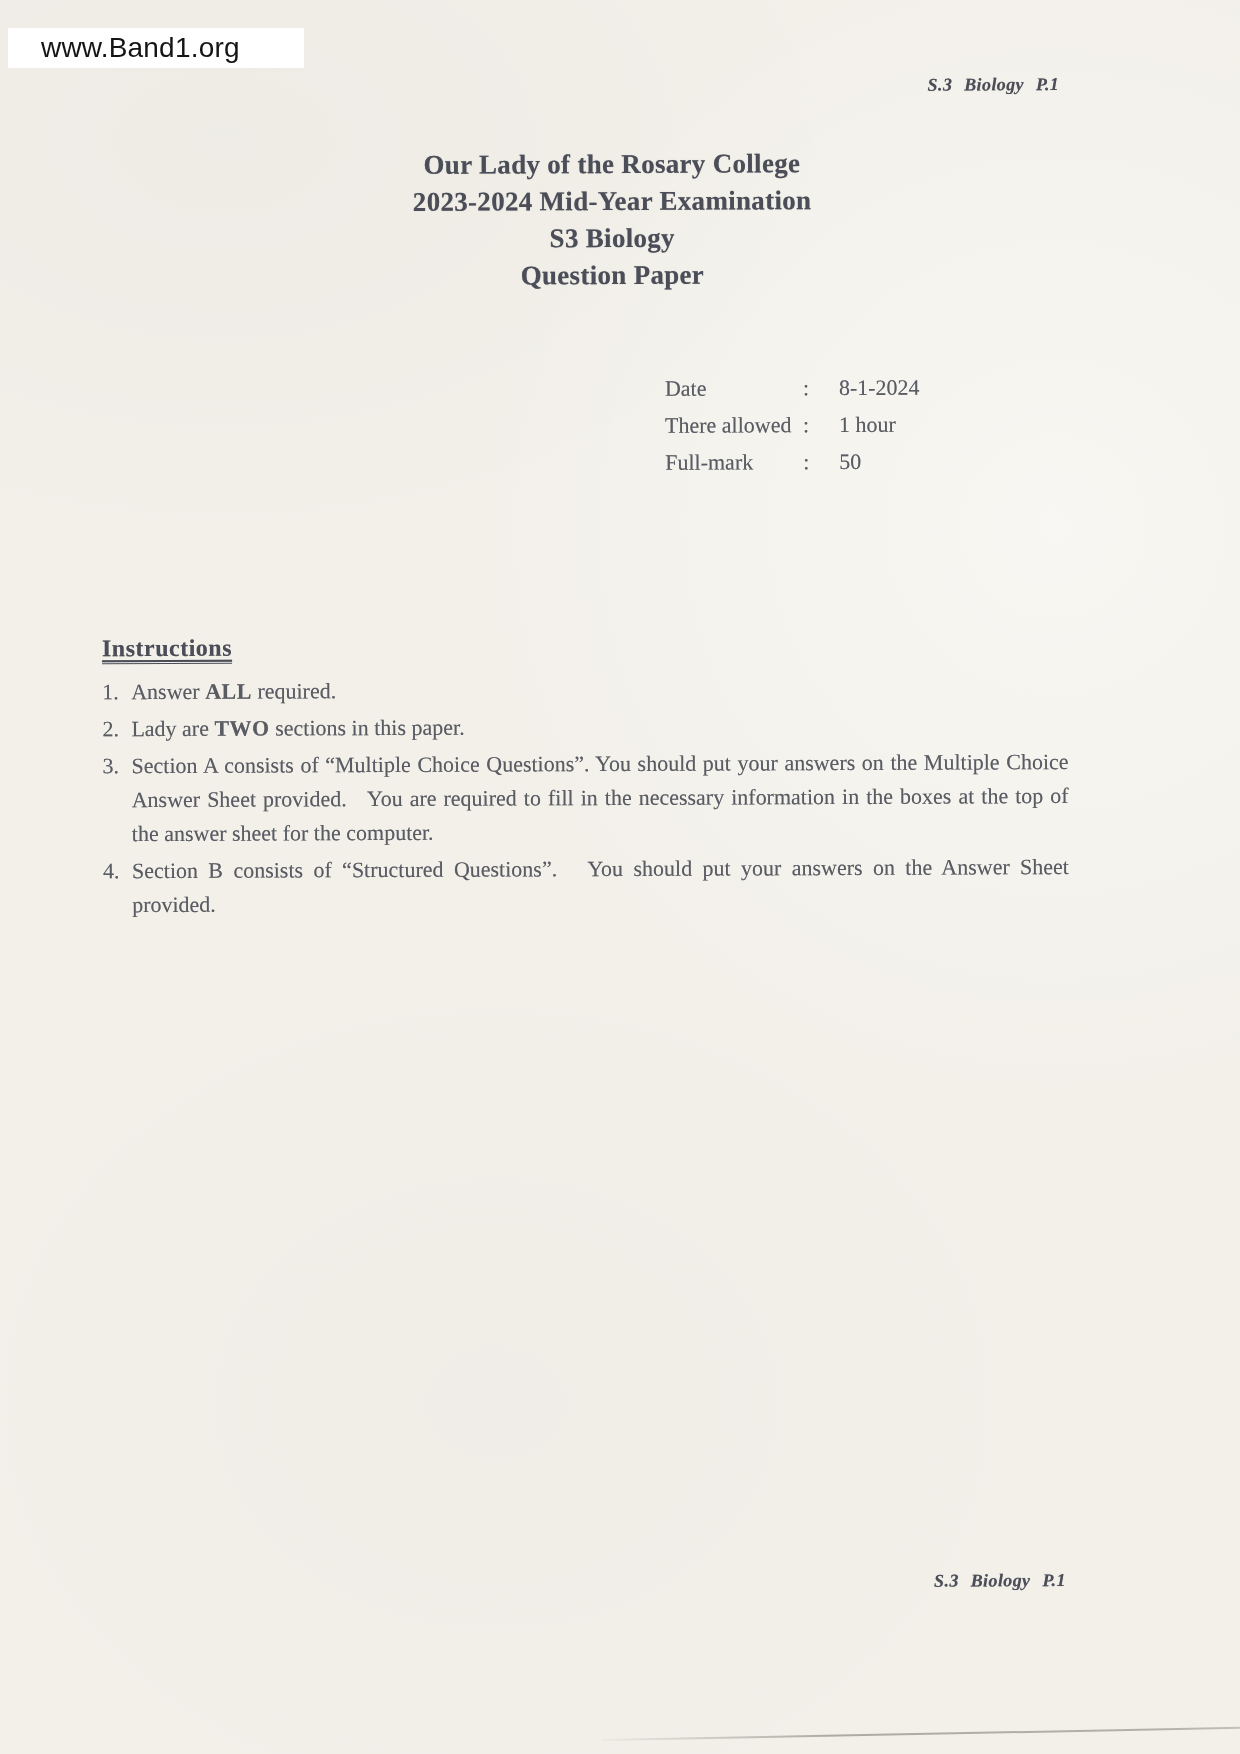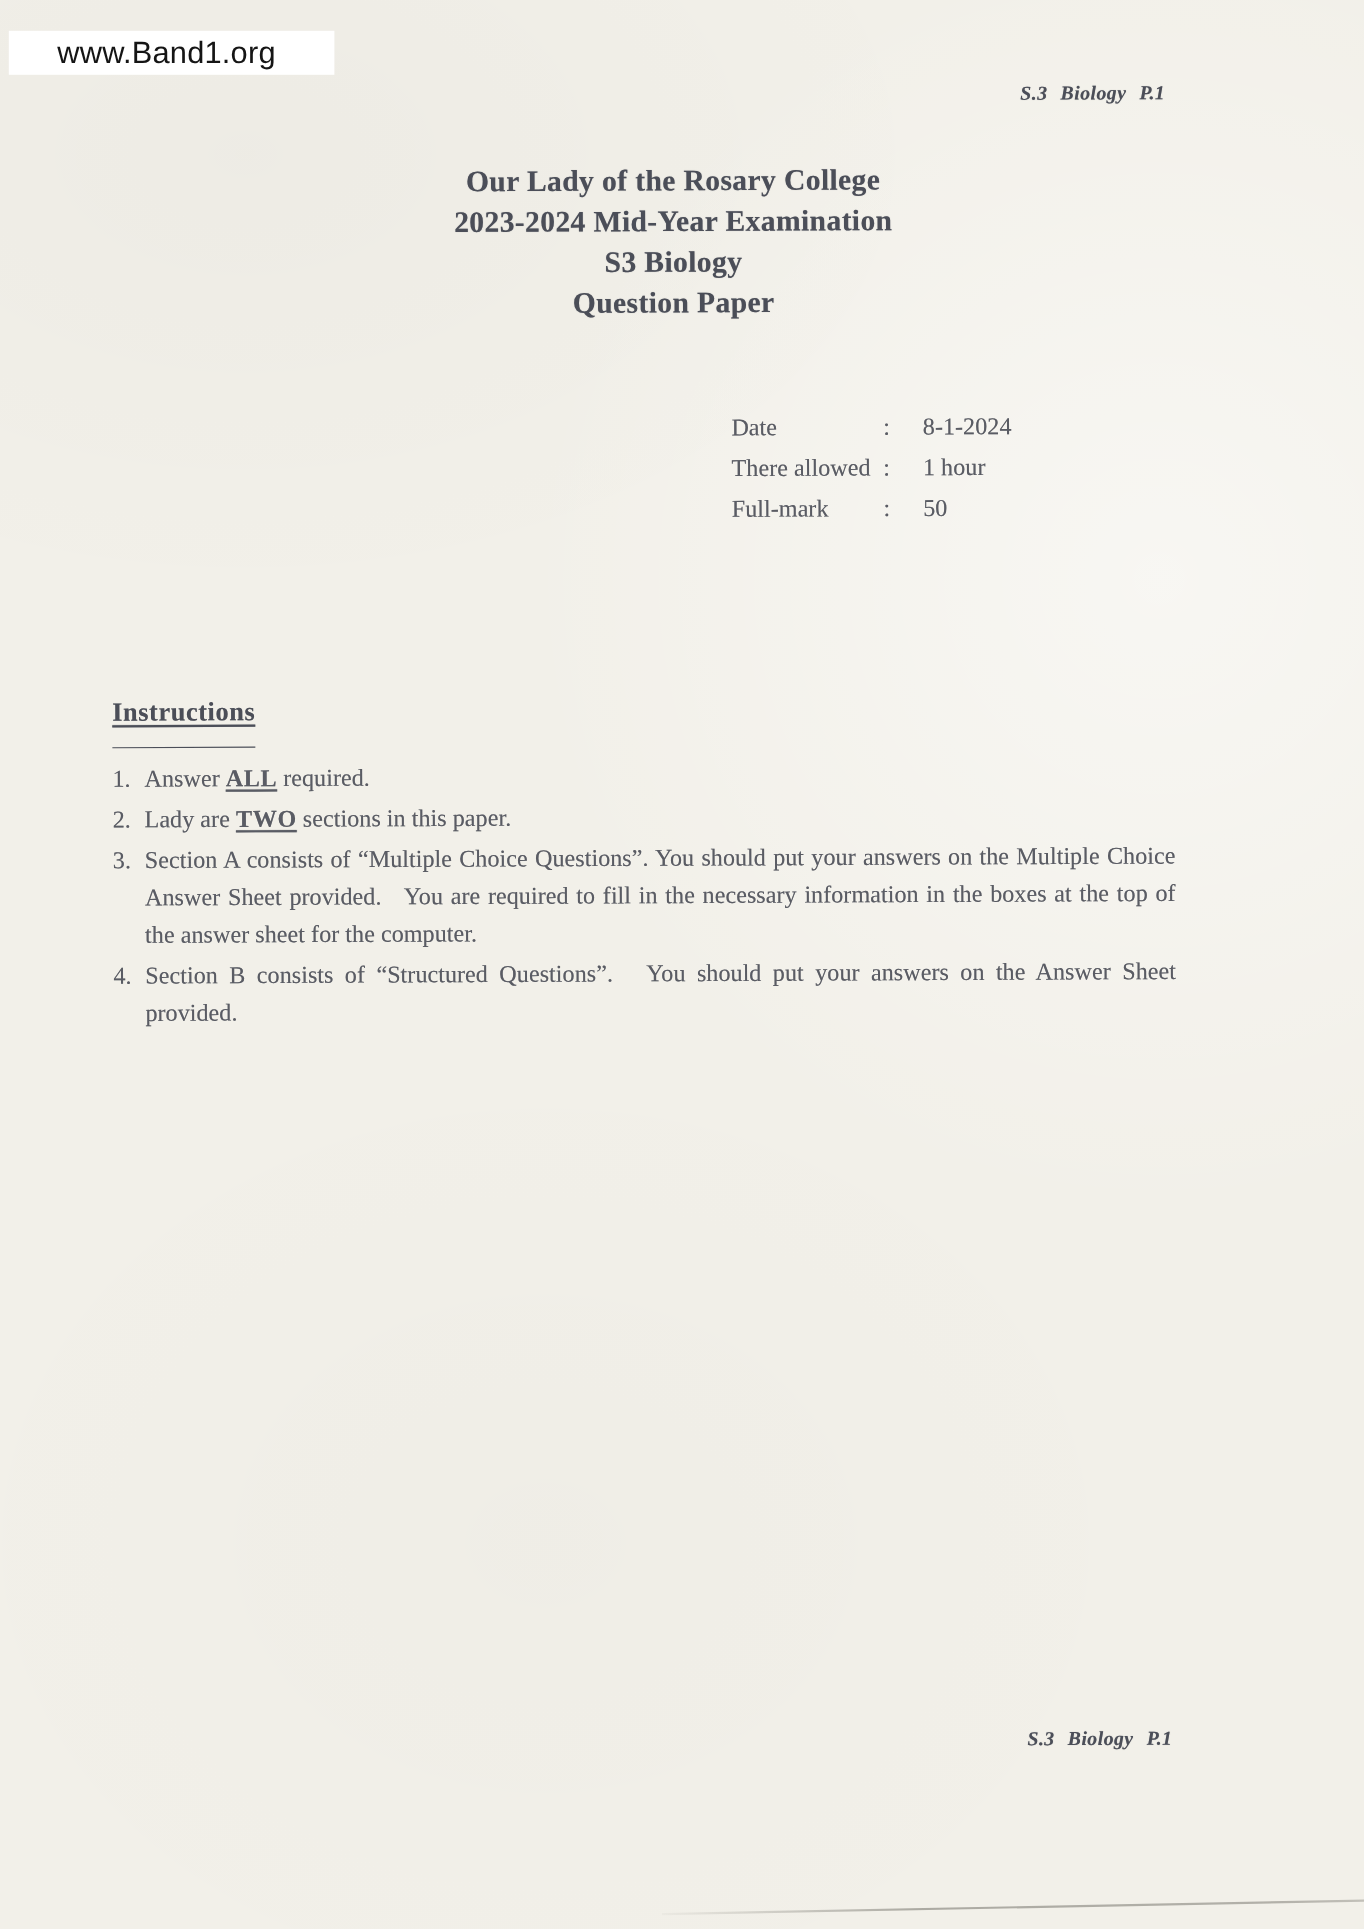--- a/index.html
+++ b/index.html
@@ -25,21 +25,21 @@
   }
   
   .watermark{
     position:absolute; left:8px; top:28px; width:296px; height:40px;
     background:var(--wm-bg);
     display:flex; align-items:center;
     z-index:5;
   }
   .watermark span{
     font-family:"Liberation Sans","DejaVu Sans",sans-serif;
-    font-size:28px; color:var(--wm-text); padding-left:44px; letter-spacing:0.2px;
+    font-size:28px; color:var(--wm-text); padding-left:33px; letter-spacing:0.2px;
   }
   .corner-label{
     position:absolute; left:931px; width:200px;
     font-style:italic; font-weight:bold; font-size:18px;
     color:var(--ink-title); word-spacing:7px; letter-spacing:0.4px;
     text-shadow:0 0 0.7px rgba(75,78,88,0.55);
   }
   .corner-label.top{ top:76px; }
   .corner-label.bottom{ top:1572px; }
   .title-block{
@@ -56,32 +56,32 @@
   .exam-info .row{ display:grid; grid-template-columns:138px 36px auto; }
   .instructions{
     position:absolute; top:633px; left:103px; width:966px;
     font-size:22px; color:var(--ink-body);
     text-shadow:0 0 0.6px rgba(90,92,100,0.5);
   }
   .instructions-heading{
     display:inline-block;
     font-weight:bold; font-size:24px; color:var(--ink-title);
     text-decoration:underline; text-underline-offset:4px; text-decoration-thickness:1.5px;
-    border-bottom:1.5px solid var(--ink-title); padding-bottom:17px;
+    border-bottom:1.5px solid var(--ink-title); padding-bottom:1px;
     letter-spacing:0.5px;
   }
   .instructions-list{ margin-top:11px; }
   .instr-item{
     display:grid; grid-template-columns:29px 1fr;
     line-height:34px; margin-bottom:3px;
   }
   .instr-item .num{ }
   .instr-item .txt{ }
   .justify{ text-align:justify; text-justify:inter-word; }
-  .seg-bu{ font-weight:bold; text-decoration:underline; text-underline-offset:3px; letter-spacing:0.5px; }
+  .seg-bu{ font-weight:bold; text-underline-offset:3px; letter-spacing:0.5px; }
   .page-edge-line{
     position:absolute; left:598px; top:1739px; width:655px; height:2px;
     background:linear-gradient(to right, rgba(130,128,120,0.05), rgba(115,113,105,0.55) 35%, rgba(115,113,105,0.5) 85%, rgba(115,113,105,0.35));
     transform:rotate(-0.85deg); transform-origin:left center;
   }
 </style>
 </head>
 <body>
 
 <div class="watermark">

